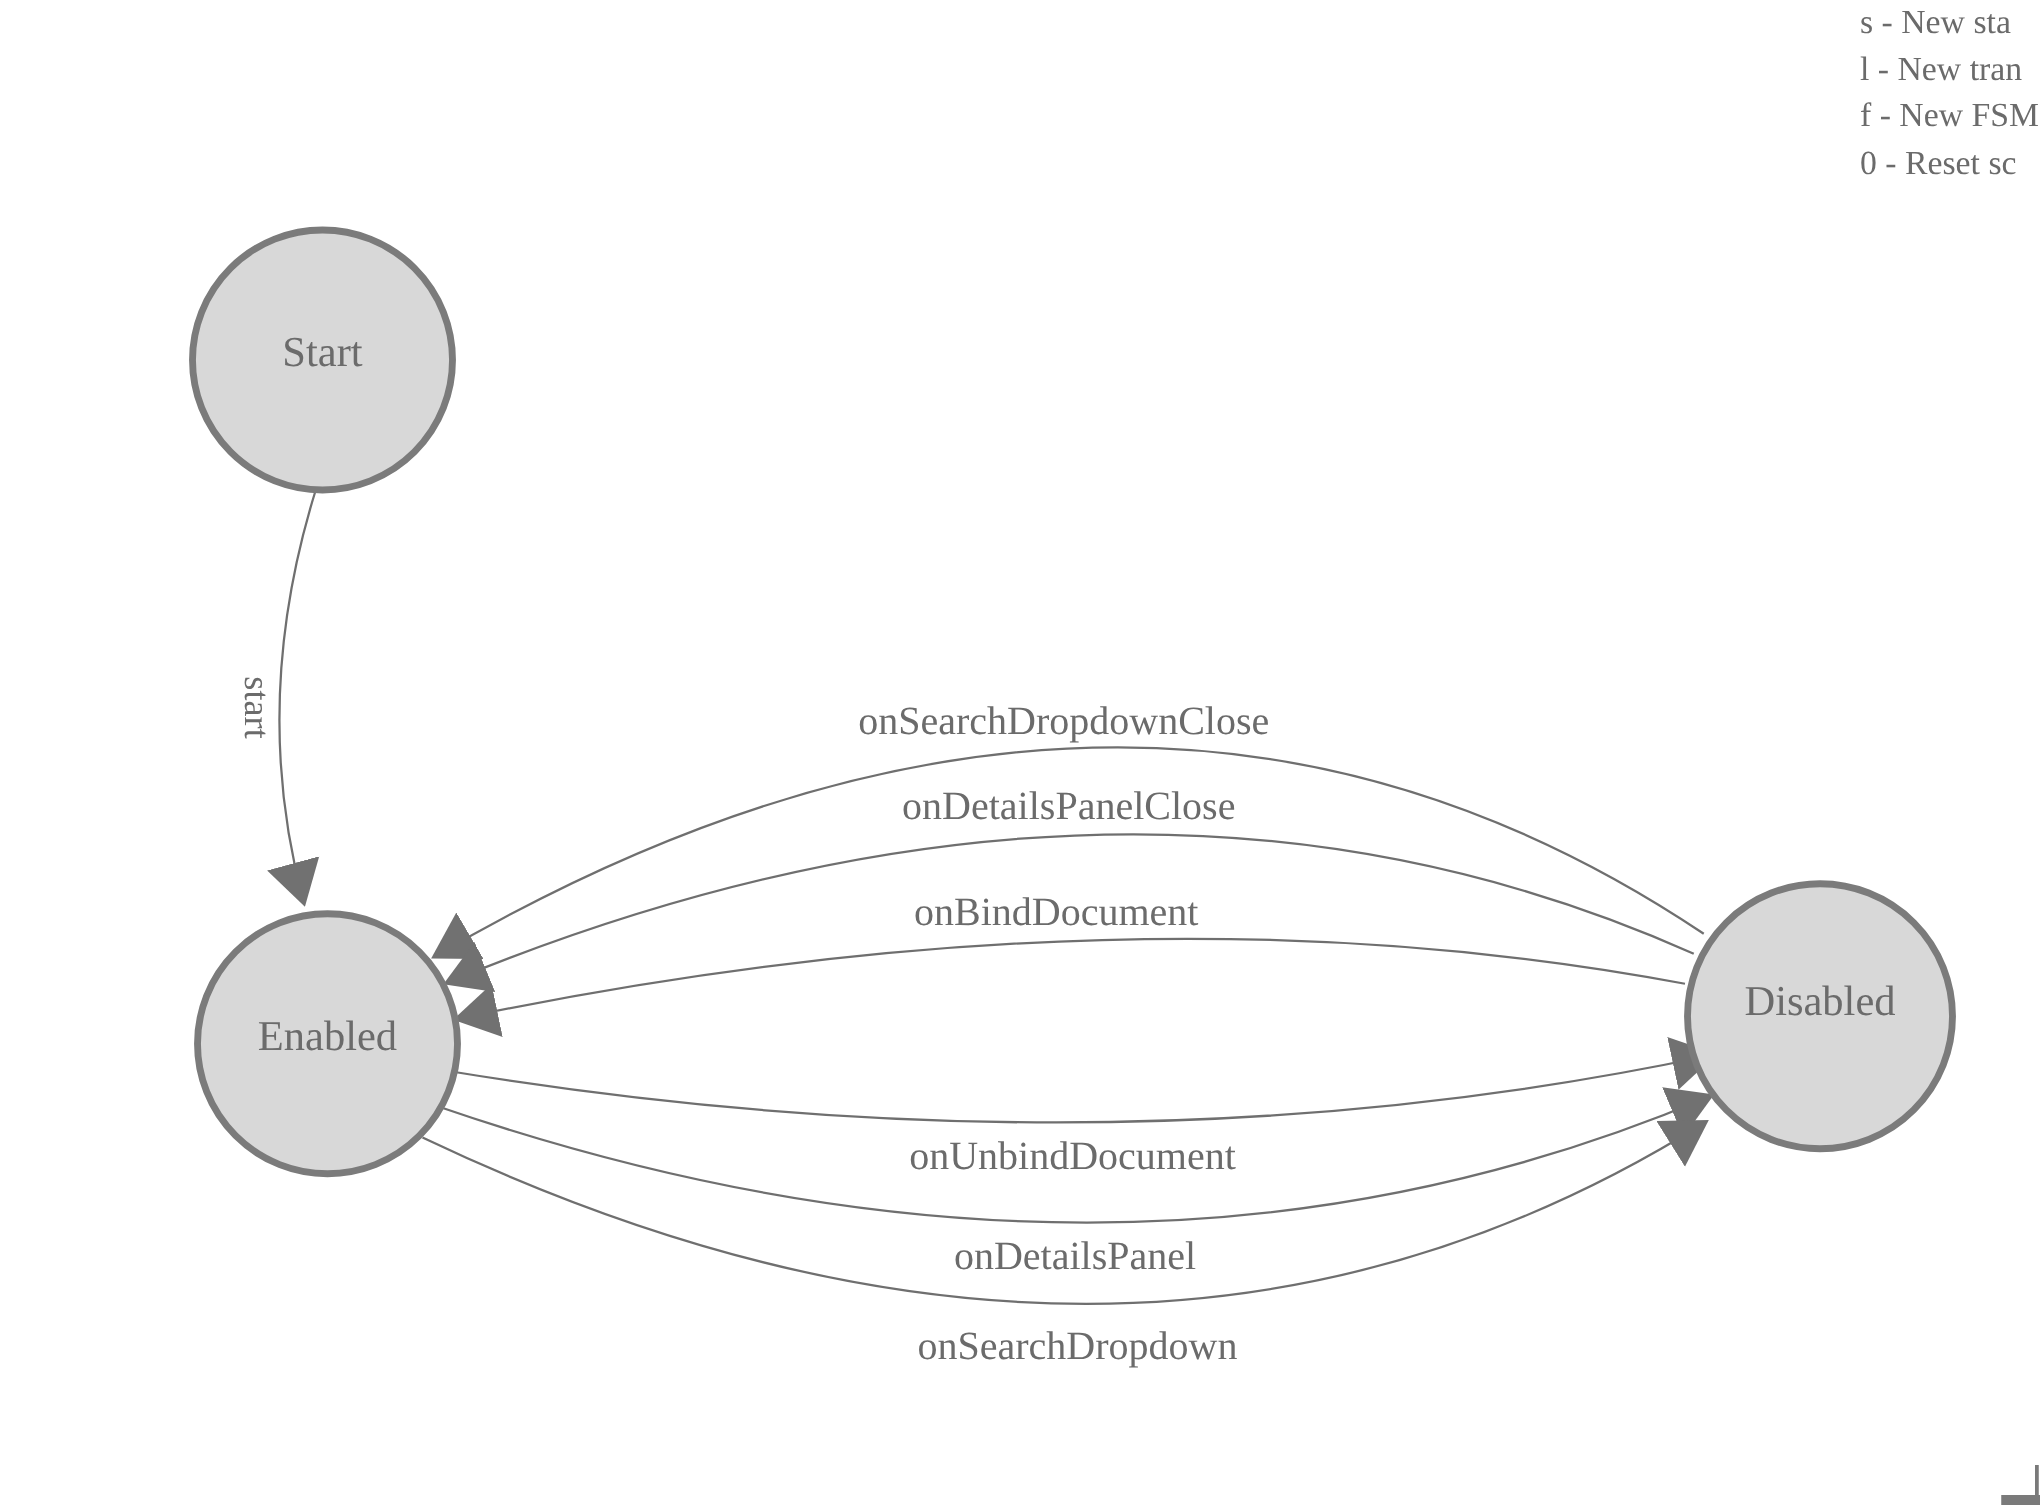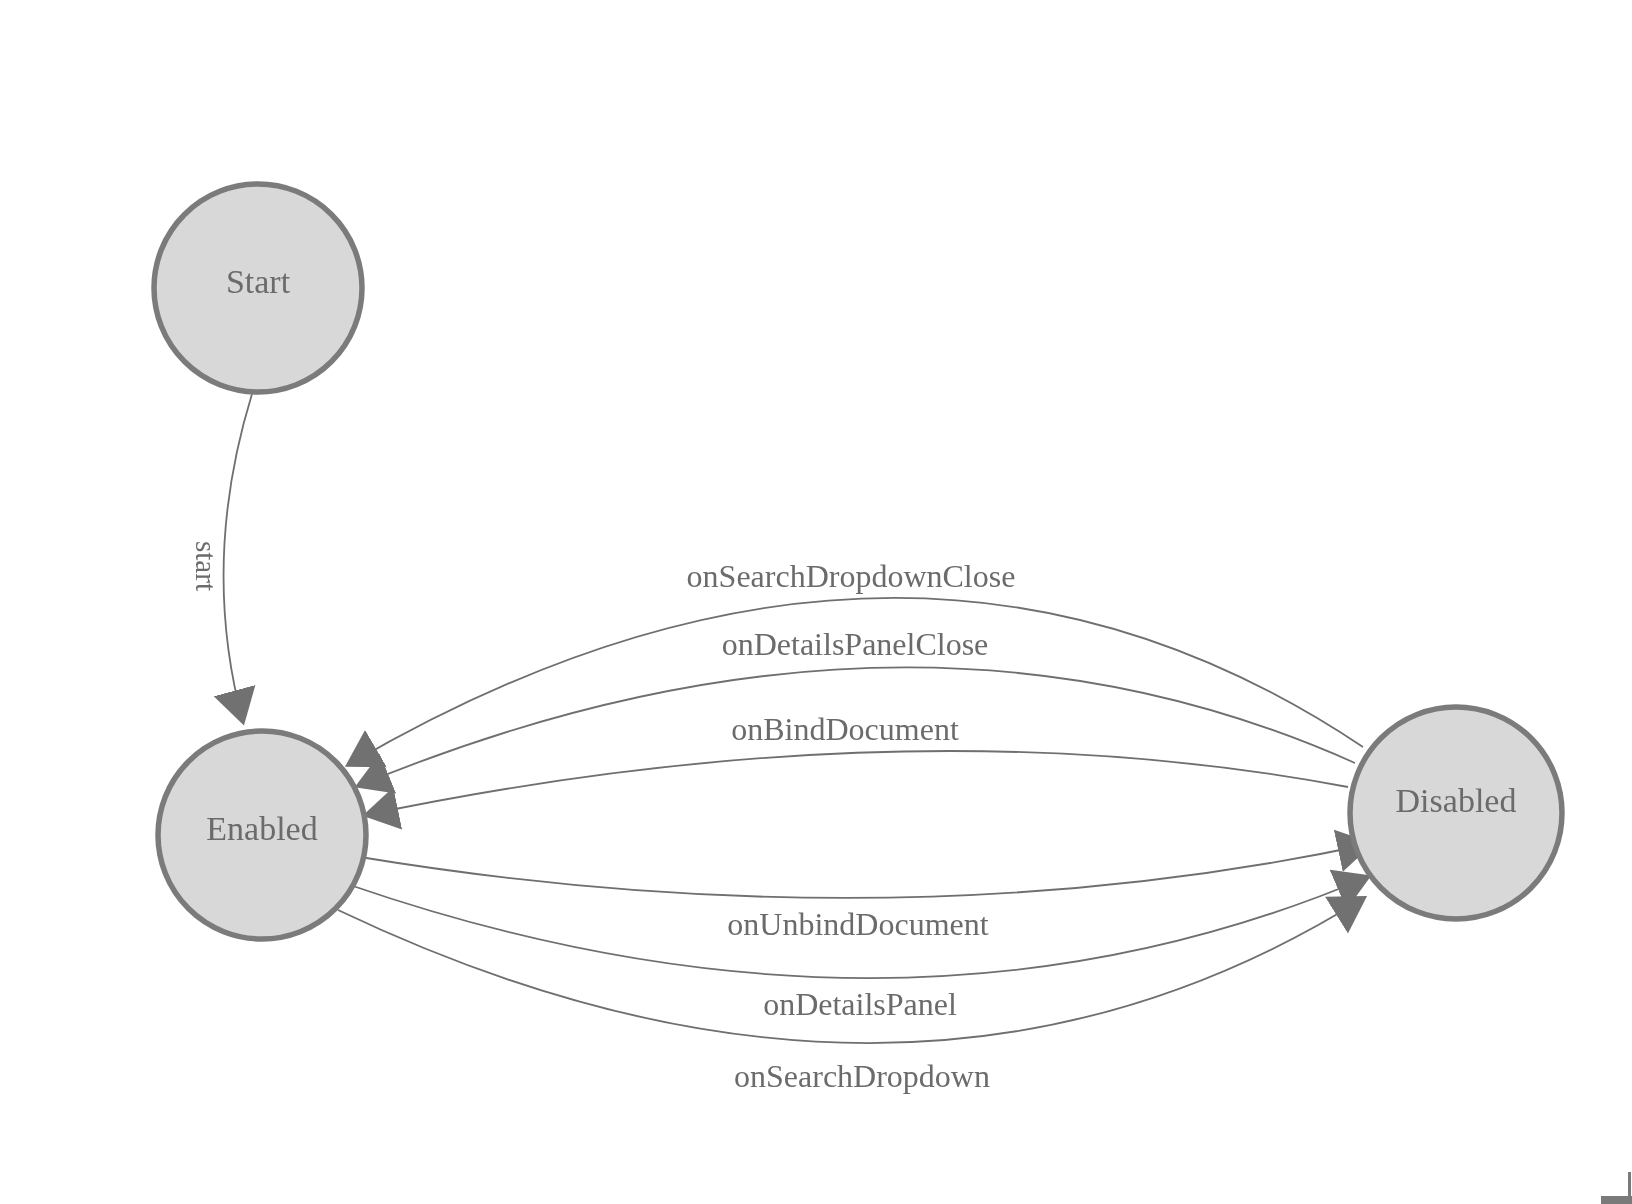--- a/index.html
+++ b/index.html
@@ -106,17 +106,23 @@
       <circle class="state-circle" cx="262" cy="835" r="104"></circle>
       <text class="state-label" x="262" y="840">Enabled</text>
     </g>
 
     <g>
       <circle class="state-circle" cx="1456" cy="813" r="106"></circle>
       <text class="state-label" x="1456" y="812">Disabled</text>
     </g>
   </svg>
 
+  <div class="legend">
+    <div>s - New sta</div>
+    <div>l - New tran</div>
+    <div>f - New FSM</div>
+    <div>0 - Reset sc</div>
+  </div>
 
   <div class="corner-v"></div>
   <div class="corner-h"></div>
 
 </div>
 
 </body></html>

